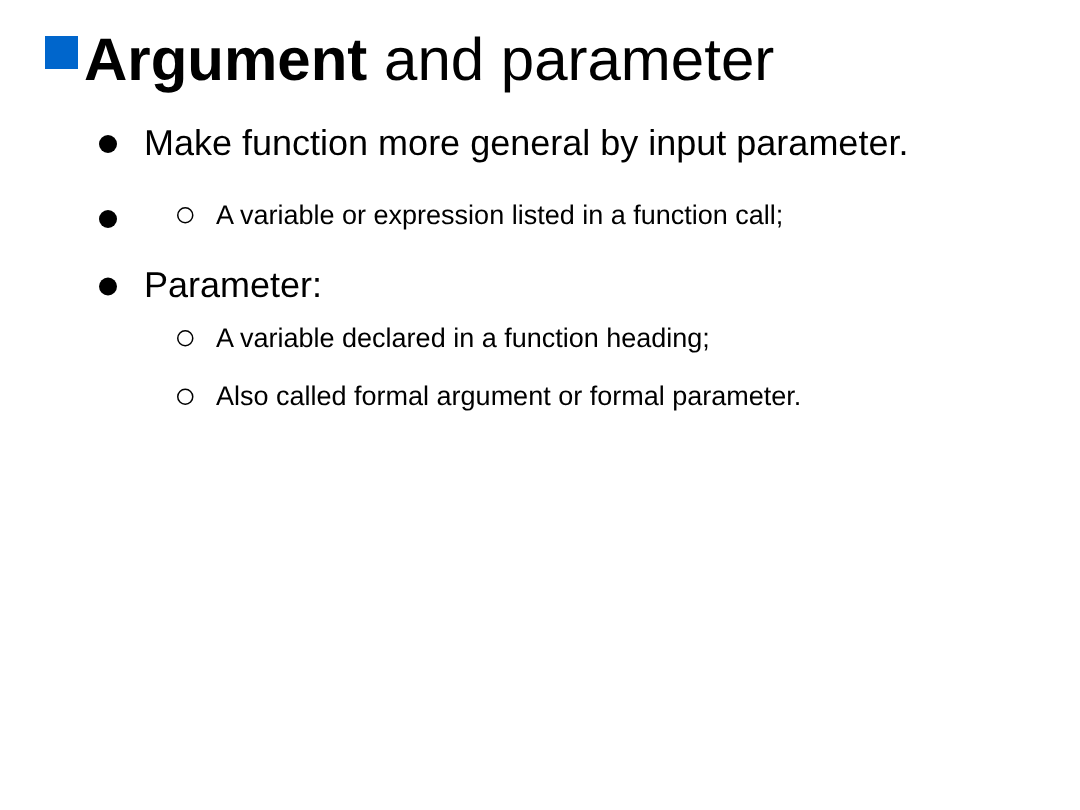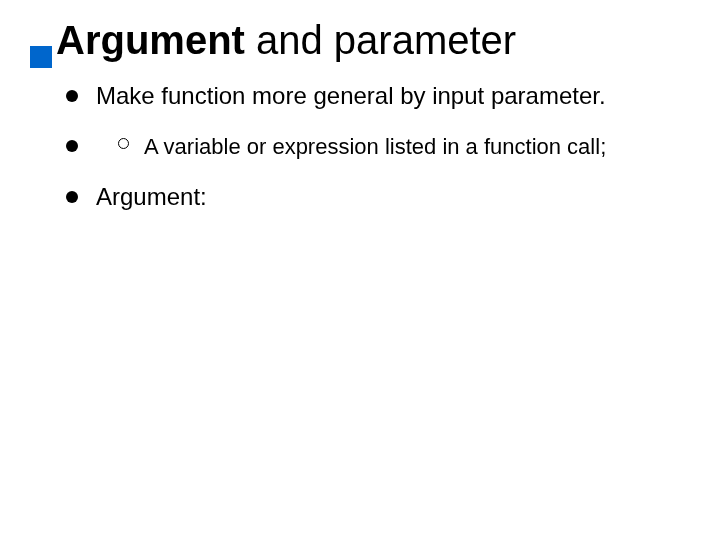--- a/index.html
+++ b/index.html
@@ -13,21 +13,21 @@
     overflow: hidden;
   }
   .slide {
     box-sizing: border-box;
     width: 720px;
     height: 540px;
     padding: 18px 30px 20px 30px;
   }
   .title-row {
     display: flex;
-    align-items: flex-end;
+    align-items: flex-start;
     margin-bottom: 10px;
   }
   .title-bullet {
     width: 22px;
     height: 22px;
     background: #0066cc;
     flex: 0 0 auto;
     margin-right: 4px;
     position: relative;
     top: 6px;
@@ -64,21 +64,21 @@
     background: #000000;
     border-radius: 50%;
   }
   ul.level2 {
     list-style: none;
     margin: 4px 0 6px 22px;
     padding: 0;
   }
   ul.level2 > li {
     position: relative;
-    font-size: 22px;
+    font-size: 18px;
     line-height: 1.5;
     padding-left: 26px;
     margin: 4px 0;
   }
   ul.level2 > li::before {
     content: "";
     position: absolute;
     left: 0;
     top: 8px;
     width: 11px;
@@ -109,19 +109,26 @@
       <span>Make function more general by input parameter.</span>
     </li>
     <li>
       <ul class="level2">
         <li>
           <span>A variable or expression listed in a function call;</span>
         </li>
       </ul>
     </li>
     <li>
-      <span>Argument:</span>
+      <span>Parameter:</span>
       <ul class="level2">
+        <li>
+          <span>A variable declared in a function heading;</span>
+          <div class="gap"></div>
+        </li>
+        <li>
+          <span>Also called formal argument or formal parameter.</span>
+        </li>
       </ul>
     </li>
   </ul>
 
 </div>
 
 </body></html>

